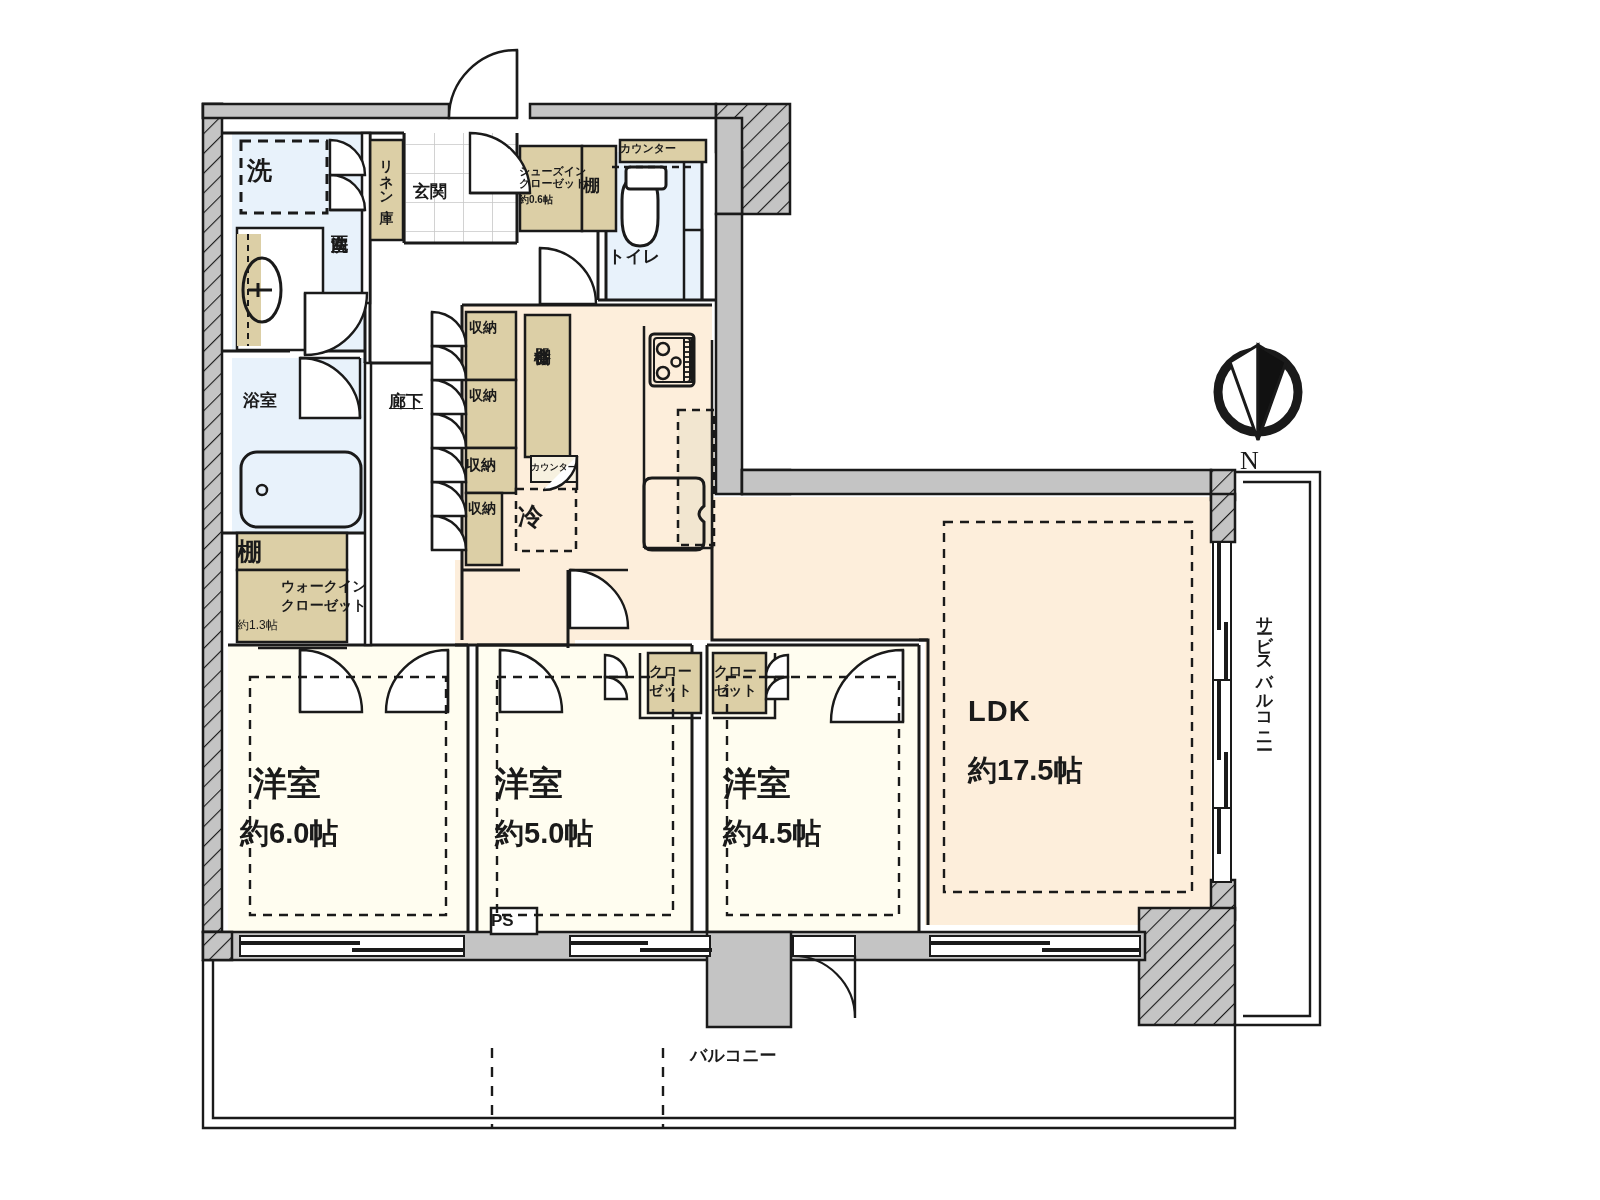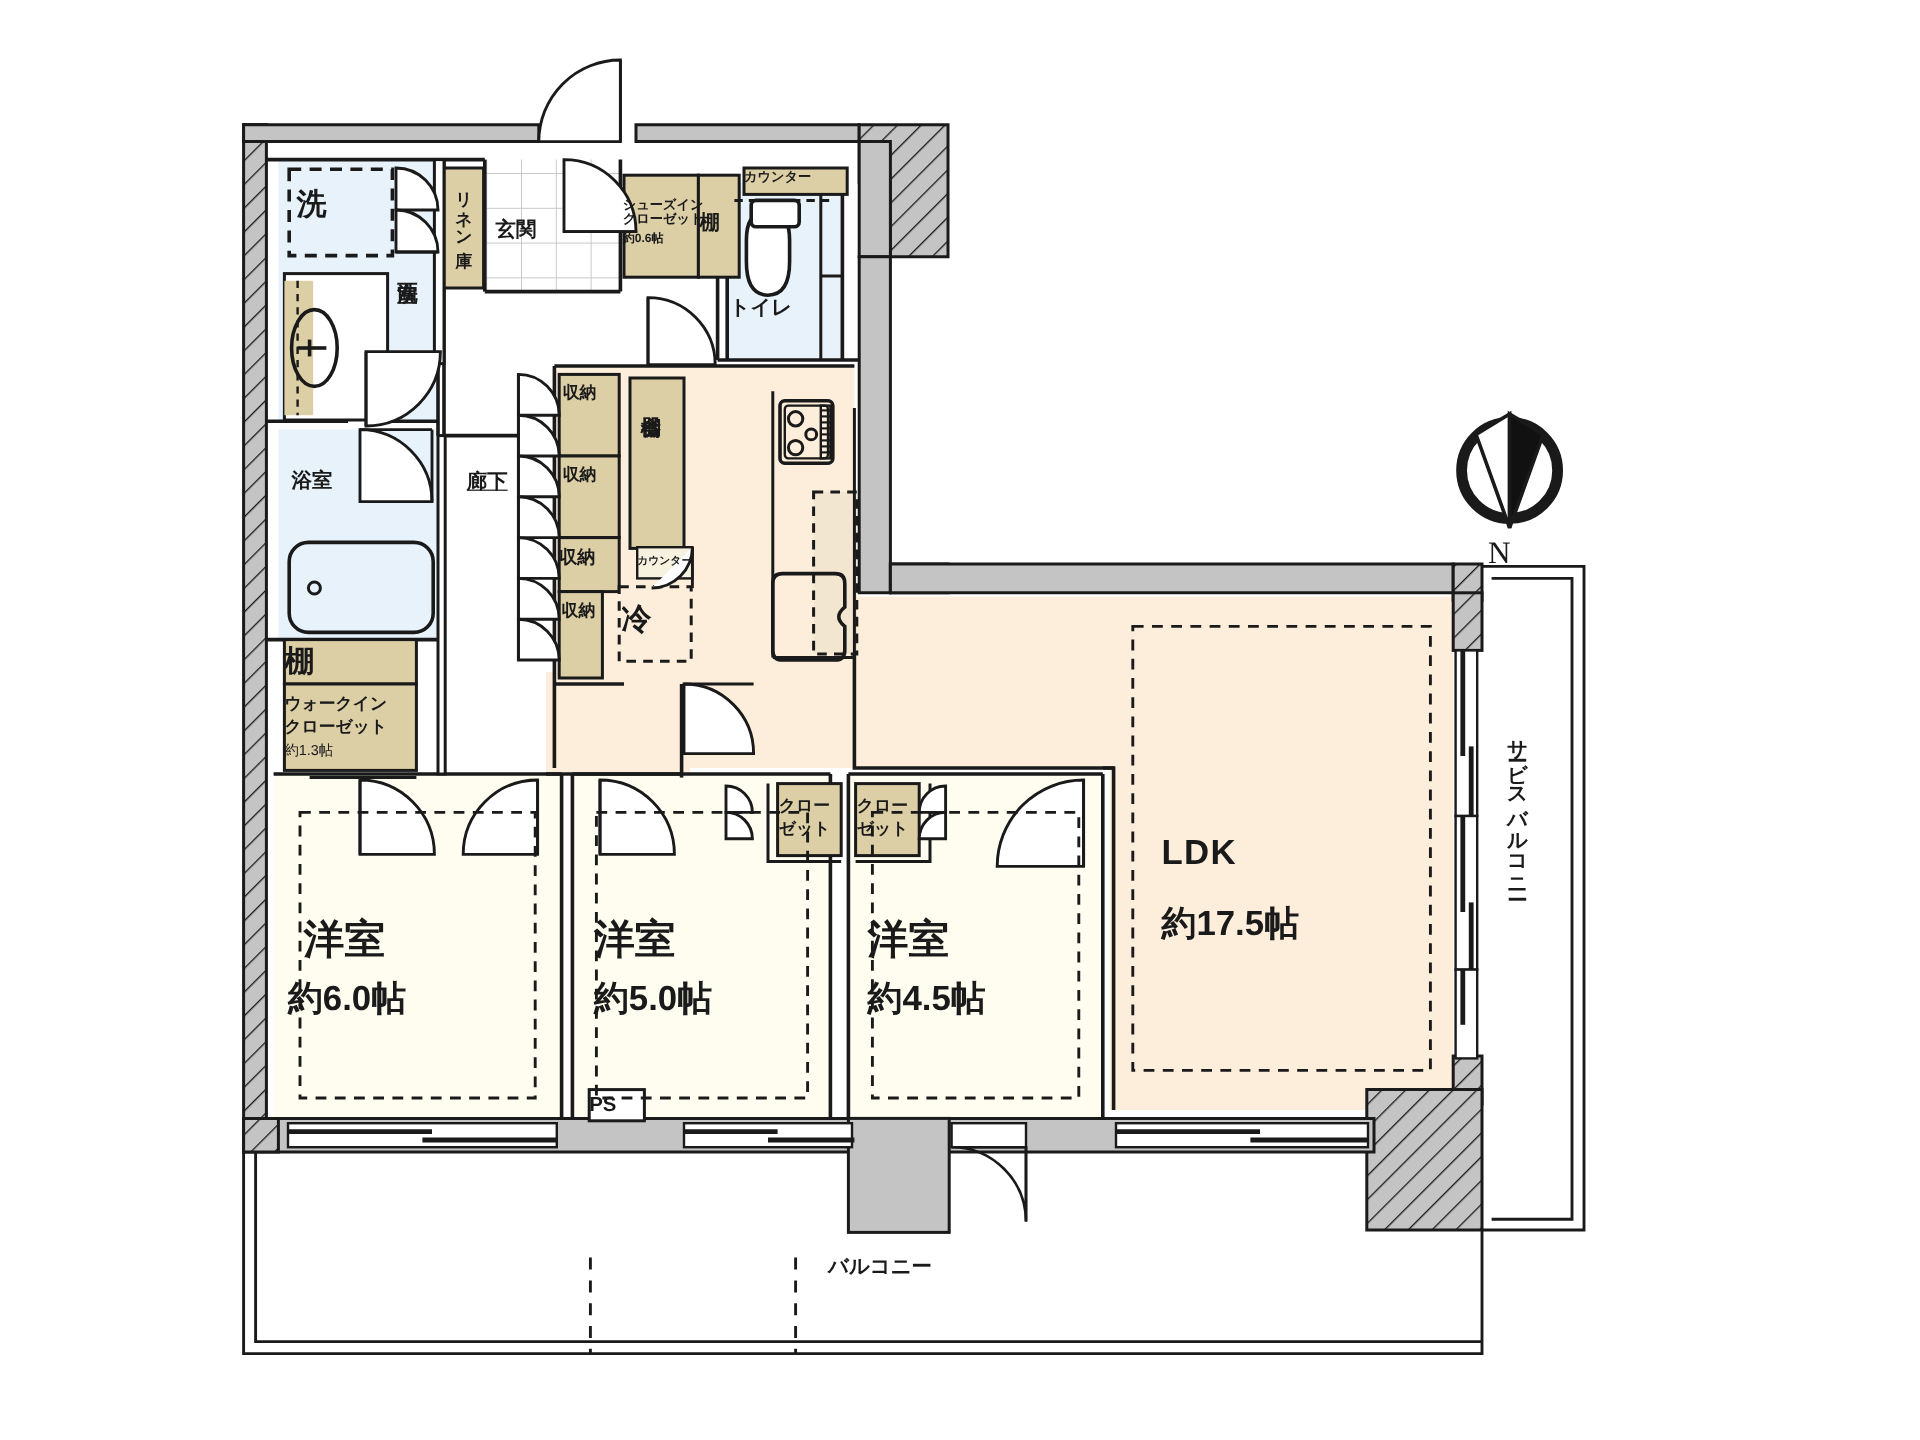--- a/index.html
+++ b/index.html
@@ -364,21 +364,21 @@
 
   <div class="lbl t-tiny" style="left:469px; top:319px; width:44px; line-height:1.25;">収納</div>
   <div class="lbl t-tiny" style="left:469px; top:387px; width:44px; line-height:1.25;">収納</div>
   <div class="lbl" style="left:466px; top:457px; width:50px; font-size:15px; font-weight:700;">収納</div>
   <div class="lbl t-tiny" style="left:468px; top:500px; width:32px; line-height:1.25;">収納</div>
   <div class="lbl t-small v" style="left:534px; top:334px; height:106px;">食器棚</div>
   <div class="lbl" style="left:531px; top:463px; width:46px; font-size:9px; font-weight:700;">カウンター</div>
   <div class="lbl t-mid" style="left:518px; top:503px; width:56px;">冷</div>
 
   <div class="lbl t-mid" style="left:237px; top:538px; width:110px;">棚</div>
-  <div class="lbl t-tiny" style="left:237px; top:577px; width:110px; line-height:1.35;">ウォークイン
+  <div class="lbl t-tiny" style="left:237px; top:577px; width:110px; line-height:1.35;padding-left:44px;">ウォークイン
 クローゼット</div>
   <div class="lbl" style="left:237px; top:619px; width:100px; font-size:12px; font-weight:400;">約1.3帖</div>
 
   <div class="lbl t-tiny" style="left:649px; top:662px; width:52px; line-height:1.35;">クロー
 ゼット</div>
   <div class="lbl t-tiny" style="left:714px; top:662px; width:52px; line-height:1.35;">クロー
 ゼット</div>
 
   <div class="lbl t-room" style="left:253px; top:765px; width:190px;">洋室</div>
   <div class="lbl t-area" style="left:240px; top:818px; width:190px;">約6.0帖</div>

